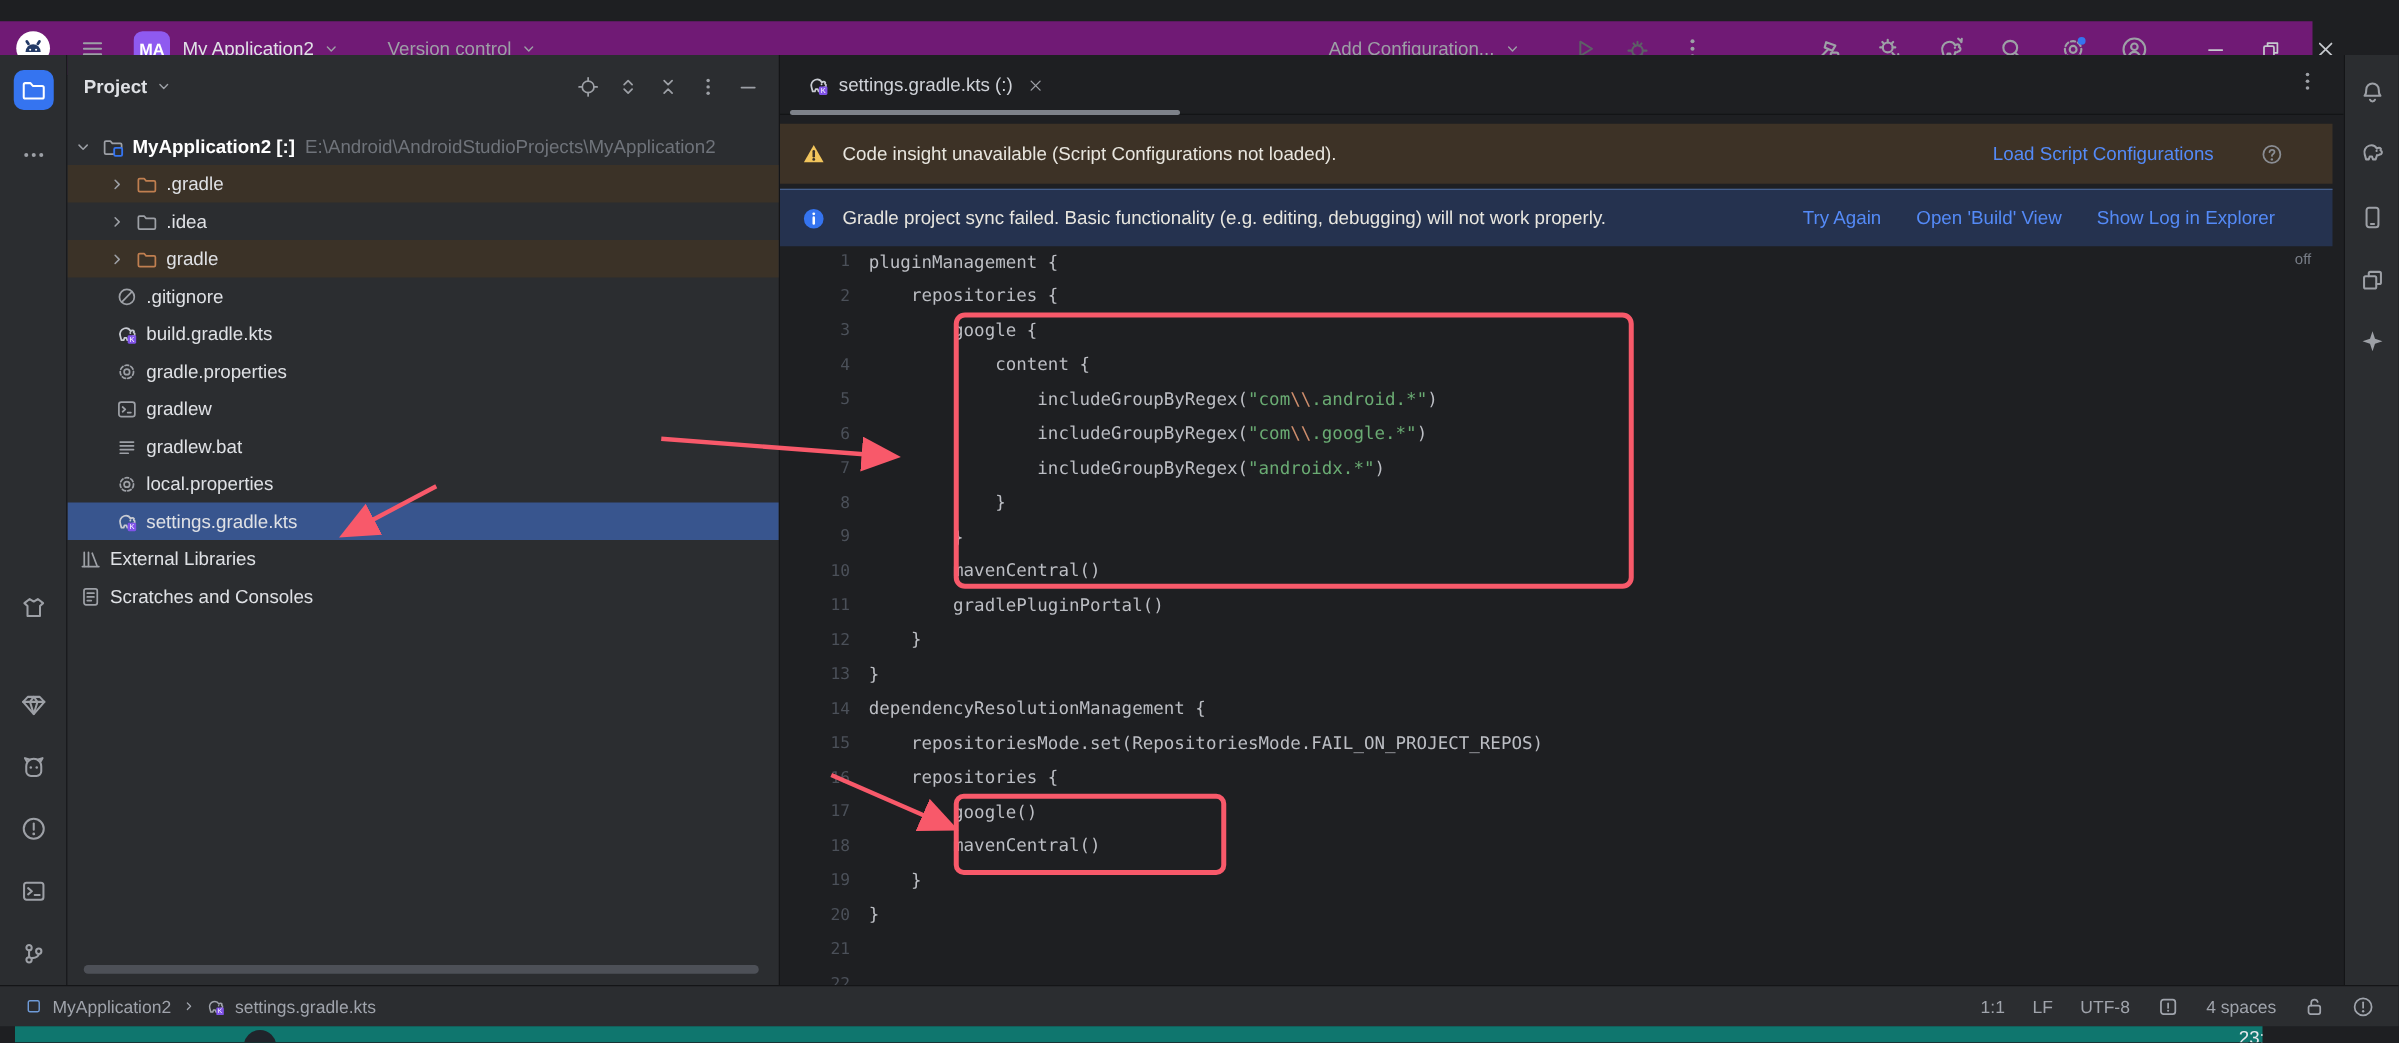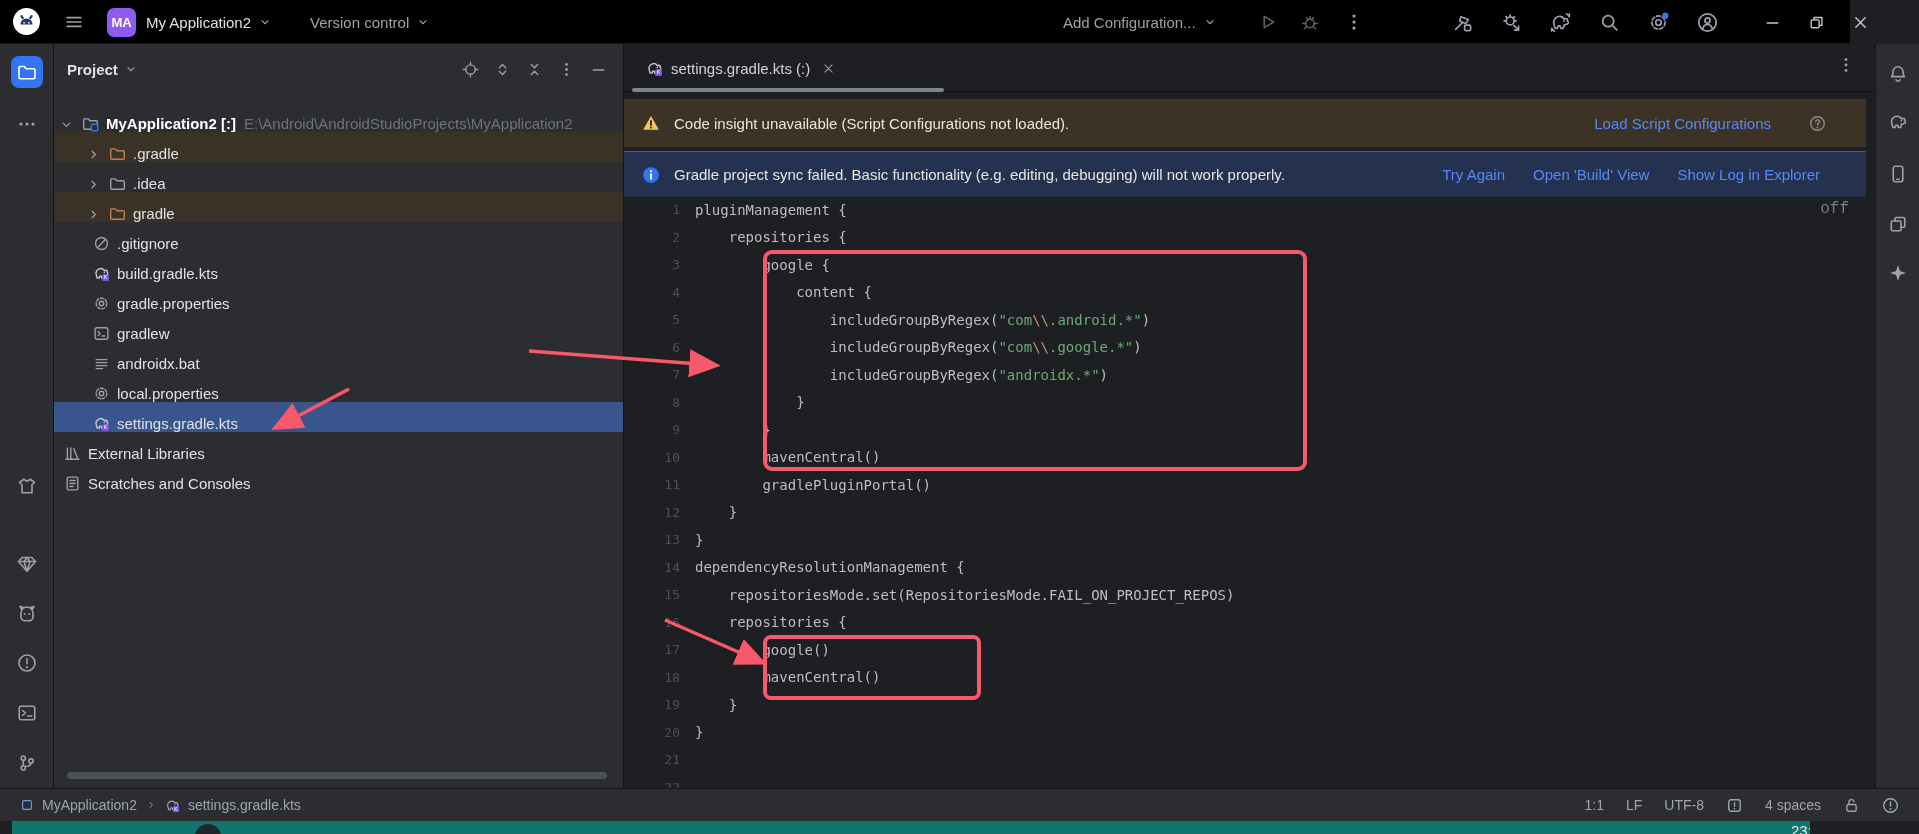--- a/index.html
+++ b/index.html
@@ -1,20 +1,20 @@
 <!DOCTYPE html>
 <html><head>
 <meta charset="utf-8">
 <style>
   *{margin:0;padding:0;box-sizing:border-box}
   html,body{width:1919px;height:834px;overflow:hidden}
   body{position:relative;background:#1e1f22;font-family:"Liberation Sans",sans-serif;color:#bcbec4;font-size:15px}
   .ic{display:block;flex:none}
   
-  .titlebar{position:absolute;left:0;top:0;width:1850px;height:44px;background:#000000;border-bottom:1px solid #131416;color:#9da0a6}
+  .titlebar{position:absolute;left:0;top:17px;width:1850px;height:44px;background:#701a75;border-bottom:1px solid #131416;color:#9da0a6}
   .titlebar>*{position:absolute;top:0}
   .tb-item{height:44px;display:flex;align-items:center;gap:7px}
   .logo-circle{width:27px;height:27px;border-radius:50%;background:#fff;top:8px;display:flex;align-items:center;justify-content:center}
   .ma-badge{width:29px;height:29px;border-radius:7px;background:#8f5af0;color:#fff;font-weight:700;font-size:13px;top:8px;display:flex;align-items:center;justify-content:center}
   .proj-name{color:#dfe1e5}
   .icon-btn{width:28px;height:28px;top:8px;border-radius:6px;display:flex;align-items:center;justify-content:center;color:#9da0a6}
   .icon-btn.dim{color:#5d6066}
   .win-btn{width:32px;height:44px;display:flex;align-items:center;justify-content:center;color:#c6c9ce}
   
   .left-strip{position:absolute;left:0;top:44px;width:54px;height:744px;background:#2b2d30;border-right:1px solid #141517}
@@ -23,21 +23,21 @@
   
   .right-strip{position:absolute;left:1875px;top:44px;width:44px;height:744px;background:#2b2d30;border-left:1px solid #141517}
   .right-strip .strip-btn{left:6px}
   
   .panel{position:absolute;left:54px;top:44px;width:570px;height:744px;background:#2b2d30;border-right:1px solid #141517;overflow:hidden}
   .panel-header{height:50px;display:flex;align-items:center;padding:0 16px 0 13px}
   .panel-title{color:#dfe1e5;font-weight:700;font-size:15px}
   .panel-header .chev{color:#9da0a6;margin-left:6px}
   .panel-actions{margin-left:auto;display:flex;gap:15px;color:#9da0a6}
   .tree{margin-top:8px}
-  .tree-row{height:30px;display:flex;align-items:flex-end;white-space:nowrap;overflow:hidden;color:#dfe1e5;cursor:default}
+  .tree-row{height:30px;display:flex;align-items:center;white-space:nowrap;overflow:hidden;color:#dfe1e5;cursor:default}
   .tree-row .chev{color:#9da0a6;width:16px;margin-right:6px}
   .tree-row .t-icon{width:18px;margin-right:7px;display:flex;align-items:center;justify-content:center}
   .tree-row.brown{background:#3b3227}
   .tree-row.selected{background:#38558e}
   .tree-path{color:#6f737a;margin-left:8px}
   .hthumb{position:absolute;left:13px;top:728px;width:540px;height:7px;border-radius:4px;background:#4d5057}
   
   .editor{position:absolute;left:624px;top:44px;width:1251px;height:744px;background:#1e1f22}
   .tabbar{position:relative;height:48px;border-bottom:1px solid #131416}
   .tab{position:absolute;left:12px;top:0;height:48px;display:flex;align-items:center;gap:8px;padding:0 10px;color:#cfd2d8}
@@ -49,21 +49,21 @@
   .banner-actions{margin-left:auto;display:flex;align-items:center;gap:28px}
   .blink{color:#548af7;cursor:pointer;white-space:nowrap}
   .banner.warn{top:7px;background:#3d3226}
   .banner.info{top:59px;height:46px;background:#25324f;border-top:1px solid #46608c}
   .banner-wrap{position:relative;height:104px}
   .code{position:relative;height:592px;overflow:hidden;font-family:"DejaVu Sans Mono",monospace;font-size:14px}
   .code-line{display:flex;height:27.5px;align-items:center}
   .code-line .ln{width:71px;text-align:right;padding-right:15px;color:#4b5059;font-size:13px;flex:none}
   .code-line pre{font:inherit;white-space:pre;color:#bcbec4}
   .seg-s{color:#6aab73}.seg-e{color:#cf8e6d}
-  .hl-widget{position:absolute;right:26px;top:4px;color:#787d87;font-size:16px;font-family:Liberation Mono, monospace}
+  .hl-widget{position:absolute;right:26px;top:4px;color:#787d87;font-size:12px;font-family:Liberation Sans, sans-serif}
   
   .statusbar{position:absolute;left:0;top:788px;width:1919px;height:33px;background:#2b2d30;border-top:1px solid #141517;display:flex;align-items:center;color:#a0a4ac;font-size:14px}
   .crumbs{display:flex;align-items:center;gap:8px;margin-left:20px}
   .status-right{margin-left:auto;display:flex;align-items:flex-start;gap:22px;margin-right:20px}
   
   .taskbar{position:absolute;left:12px;top:821px;width:1798px;height:13px;background:#0f766e;overflow:hidden}
   .tb-circle{position:absolute;left:183px;top:3px;width:26px;height:26px;border-radius:50%;background:#20242b}
   .clock{position:absolute;left:1779px;top:1px;color:#e8eaee;font-size:15px}
   
   .overlay{position:absolute;left:0;top:0;width:1919px;height:834px;pointer-events:none;z-index:50}
@@ -424,21 +424,21 @@
         </span>
         <span>gradlew</span>
       </div>
       <div class="tree-row plain">
         <span style="display:inline-block;width:38px"></span>
         <span class="t-icon" style="color:#9da0a6">
           <svg class="ic" width="17" height="17" viewBox="0 0 16 16" fill="none" stroke="currentColor" stroke-width="1.3" stroke-linecap="round" stroke-linejoin="round">
             <path d="M3 4.4h10M3 7.2h10M3 10h10M3 12.8h6"></path>
           </svg>
         </span>
-        <span>androidx.bat</span>
+        <span>gradlew.bat</span>
       </div>
       <div class="tree-row plain">
         <span style="display:inline-block;width:38px"></span>
         <span class="t-icon" style="color:#9da0a6">
           <svg class="ic" width="17" height="17" viewBox="0 0 16 16" fill="none" stroke="currentColor" stroke-width="1.3" stroke-linecap="round" stroke-linejoin="round">
             <circle cx="8" cy="8" r="2.1"></circle>
             <circle cx="8" cy="8" r="5" stroke-dasharray="2.7 1.7"></circle>
           </svg>
         </span>
         <span>local.properties</span>

